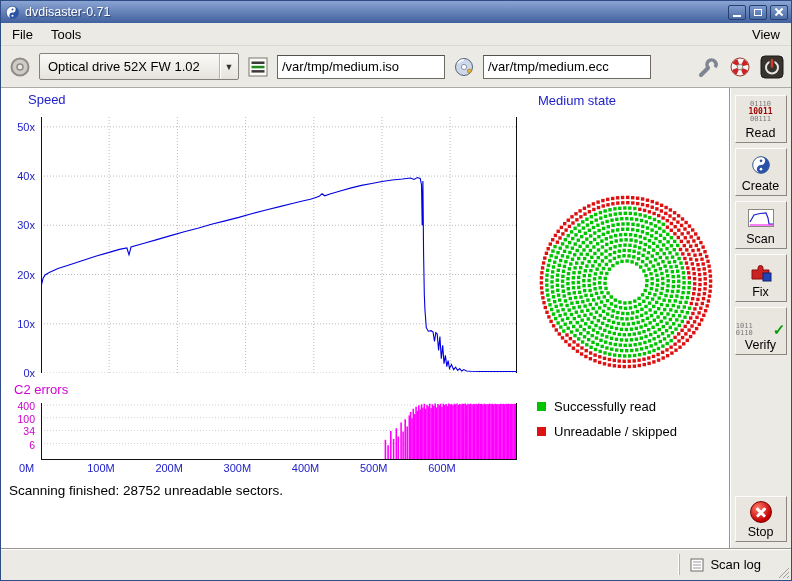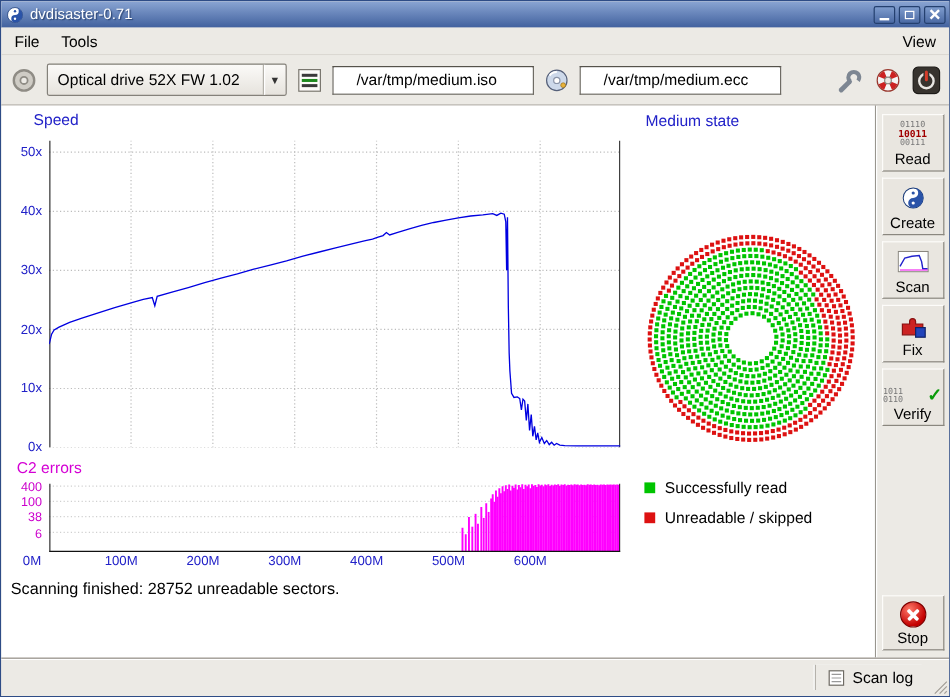--- a/index.html
+++ b/index.html
@@ -29,21 +29,21 @@
   
   .toolbar{height:42px;display:flex;align-items:center;gap:6px;padding:0 6px;background:#eceae5;
     border-bottom:1px solid #aeaba4;}
   .tool-icon{width:26px;height:26px;display:flex;align-items:center;justify-content:center;}
   .combo{display:flex;align-items:center;height:27px;min-width:200px;
     background:linear-gradient(#fbfaf8,#e6e3dd);border:1px solid #84817a;border-radius:2px;}
   .combo-text{padding:0 8px;font-size:13px;flex:1;white-space:nowrap;}
   .combo-sep{width:1px;align-self:stretch;background:#b5b2ab;box-shadow:1px 0 0 #fff;}
   .combo-arrow{width:18px;text-align:center;font-size:9px;color:#333;}
   .entry{height:24px;width:168px;background:#fff;border:1px solid #6e6b64;border-top-color:#55524b;
-    padding:0 19px;font-size:13px;font-family:"Liberation Sans",sans-serif;}
+    padding:0 4px;font-size:13px;font-family:"Liberation Sans",sans-serif;}
   .toolbar-spacer{flex:1;}
   
   .content{position:absolute;top:87px;left:0;right:0;bottom:32px;display:flex;}
   .left-col{width:729px;border-right:1px solid #98958e;display:flex;flex-direction:column;}
   .status-top{height:46px;padding:5px 8px 0;border-bottom:1px solid #aca9a2;box-shadow:0 1px 0 #fff;}
   .status-line1{font-size:13.5px;}
   .status-line2{font-size:13.5px;font-style:italic;margin-top:2px;}
   .panel{flex:1;position:relative;background:#fff;overflow:hidden;}
   .chart-label{position:absolute;font-size:13px;}
   .speed-label{color:#2121c8;left:27px;top:4px;}
@@ -1166,21 +1166,21 @@
             <line x1="471.9" y1="57" x2="471.9" y2="0.9" stroke="#ff00ff" stroke-width="1.6"></line>
             <line x1="473.3" y1="57" x2="473.3" y2="0.8" stroke="#ff00ff" stroke-width="1.6"></line>
             <line x1="474.6" y1="57" x2="474.6" y2="0.9" stroke="#ff00ff" stroke-width="1.6"></line>
             <line x1="0.5" y1="0" x2="0.5" y2="57" stroke="#111"></line>
             <line x1="475.5" y1="0" x2="475.5" y2="57" stroke="#111"></line>
             <line x1="0" y1="56.5" x2="476" y2="56.5" stroke="#111"></line>
           </svg>
         <div id="c2-ylabels">
             <div class="ytick magenta" style="font-size: 10.5px; top: 312.047px;">400</div>
             <div class="ytick magenta" style="font-size: 10.5px; top: 324.762px;">100</div>
-            <div class="ytick magenta" style="font-size: 10.5px; top: 337.477px;">38</div>
+            <div class="ytick magenta" style="font-size: 10.5px; top: 337.477px;">34</div>
             <div class="ytick magenta" style="font-size: 10.5px; top: 350.566px;">6</div>
           </div>
         <div id="x-labels">
             <div class="xtick" style="left: 18px;">0M</div>
             <div class="xtick" style="left: 86.1948px;">100M</div>
             <div class="xtick" style="left: 154.39px;">200M</div>
             <div class="xtick" style="left: 222.585px;">300M</div>
             <div class="xtick" style="left: 290.779px;">400M</div>
             <div class="xtick" style="left: 358.974px;">500M</div>
             <div class="xtick" style="left: 427.169px;">600M</div>

